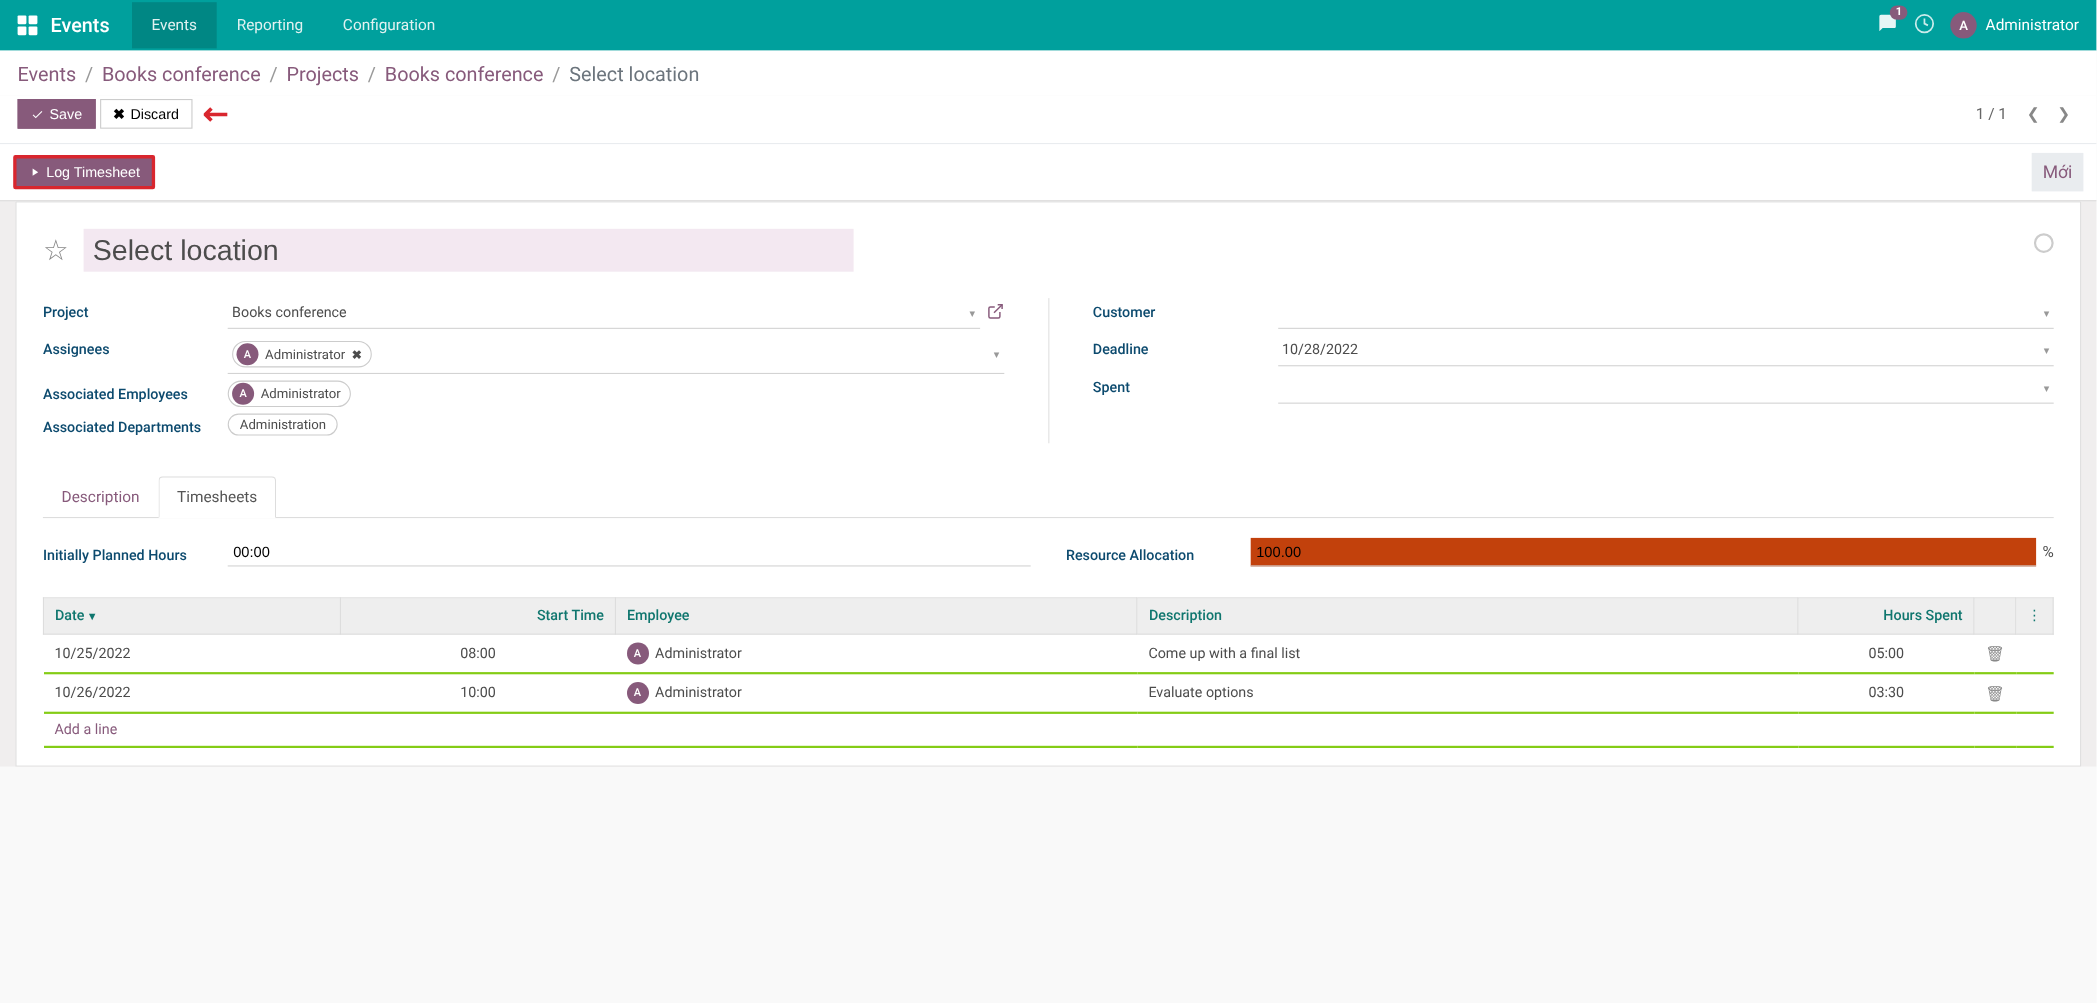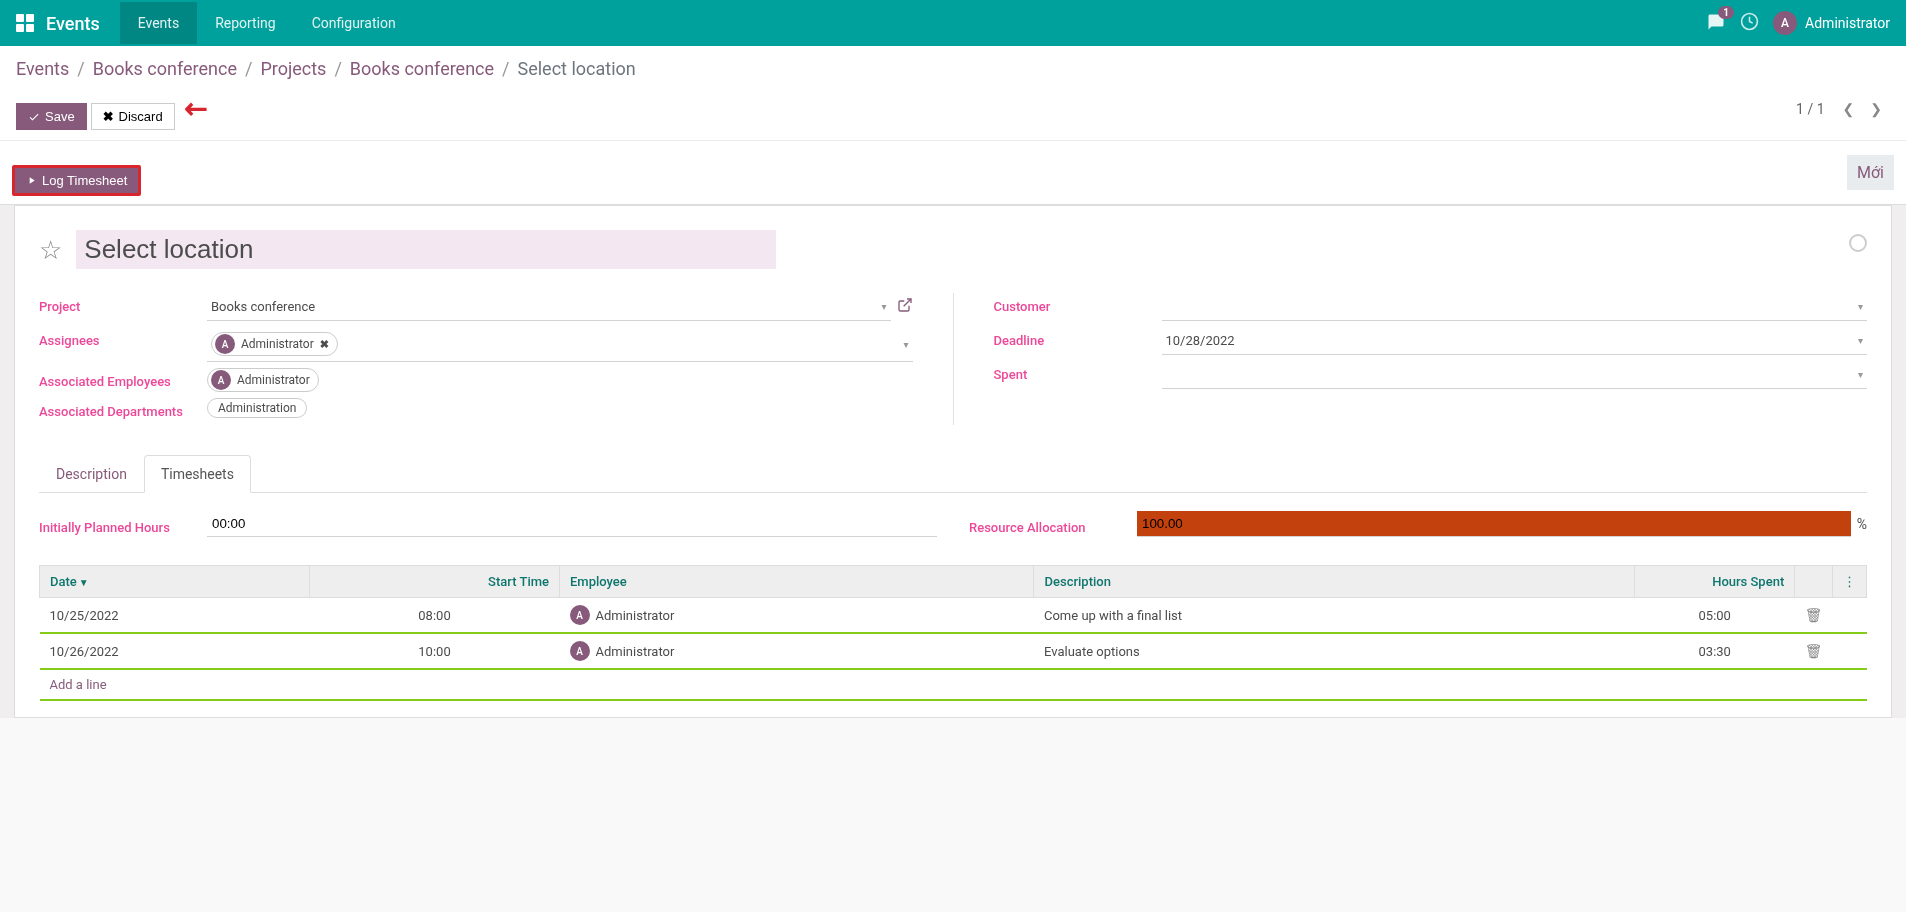--- a/index.html
+++ b/index.html
@@ -23,21 +23,21 @@
 
 
 .breadcrumb-row { padding: 12px 16px 8px; display: flex; align-items: center; background: white; }
 .breadcrumb { display: flex; align-items: center; gap: 8px; font-size: 18px; }
 .breadcrumb a { color: #875a7b; text-decoration: none; cursor: pointer; }
 .breadcrumb .sep { color: #999; }
 .breadcrumb .current { color: #6c757d; }
 
 
 .action-bar { padding: 0 16px 10px; display: flex; align-items: center; background: white; }
-.btn { padding: 5px 11px; border: 1px solid #ccc; background: white; cursor: pointer; font-size: 13px; display: inline-flex; align-items: center; gap: 5px; margin-top: 16px; }
+.btn { padding: 5px 11px; border: 1px solid #ccc; background: white; cursor: pointer; font-size: 13px; display: inline-flex; align-items: center; gap: 5px; }
 .btn-primary { background: #875a7b; color: white; border-color: #875a7b; }
 .pager { margin-left: auto; display: flex; align-items: center; gap: 10px; color: #666; }
 .pager-arrows { display: flex; }
 .pager-arrow { padding: 4px 8px; cursor: pointer; color: #888; }
 
 .red-arrow { font-size: 28px; color: #d9262e; margin-left: 10px; transform: rotate(45deg); font-weight: bold; }
 
 
 .log-bar { padding: 8px 12px; background: white; border-top: 1px solid #e9ecef; display: flex; align-items: center; }
 .log-btn { border: 3px solid #d9262e !important; border-radius: 2px; }
@@ -48,21 +48,21 @@
 .sheet { background: white; margin: 0 14px; border: 1px solid #ddd; padding: 24px 24px 16px; min-height: 500px; position: relative; }
 .title-row { display: flex; align-items: center; gap: 14px; margin-bottom: 24px; }
 .star-icon { font-size: 26px; color: #888; cursor: pointer; }
 .title-input { flex: 0 0 700px; font-size: 26px; font-weight: 400; padding: 4px 8px; border: none; background: #f3e8f1; color: #4c4c4c; outline: none; }
 .stage-circle { position: absolute; right: 24px; top: 28px; width: 18px; height: 18px; border: 2px solid #ccc; border-radius: 50%; cursor: pointer; }
 
 
 .form-grid { display: flex; gap: 32px; margin-bottom: 30px; }
 .form-col { flex: 1; }
 .form-row { display: flex; margin-bottom: 6px; align-items: flex-start; }
-.form-label { width: 168px; padding-top: 6px; color: #ec4899; font-weight: 500; font-size: 13px; }
+.form-label { width: 168px; padding-top: 6px; color: #0c4a6e; font-weight: 500; font-size: 13px; }
 .form-value { flex: 1; }
 .form-input-line { border: none; border-bottom: 1px solid #d3d3d3; padding: 5px 4px; width: 100%; font-size: 13px; background: transparent; display: flex; align-items: center; min-height: 28px; }
 .dropdown-caret { margin-left: auto; color: #999; font-size: 10px; }
 .ext-link { color: #875a7b; margin-left: 6px; cursor: pointer; font-size: 15px; }
 .tag { display: inline-flex; align-items: center; gap: 4px; border: 1px solid #ccc; border-radius: 12px; padding: 1px 8px 1px 3px; font-size: 12px; margin-right: 4px; }
 .tag .avatar.small { margin-right: 2px; }
 .tag-x { cursor: pointer; font-weight: bold; font-size: 11px; margin-left: 2px; }
 .col-divider { border-left: 1px solid #e0e0e0; margin: 0 8px; }
 
 

